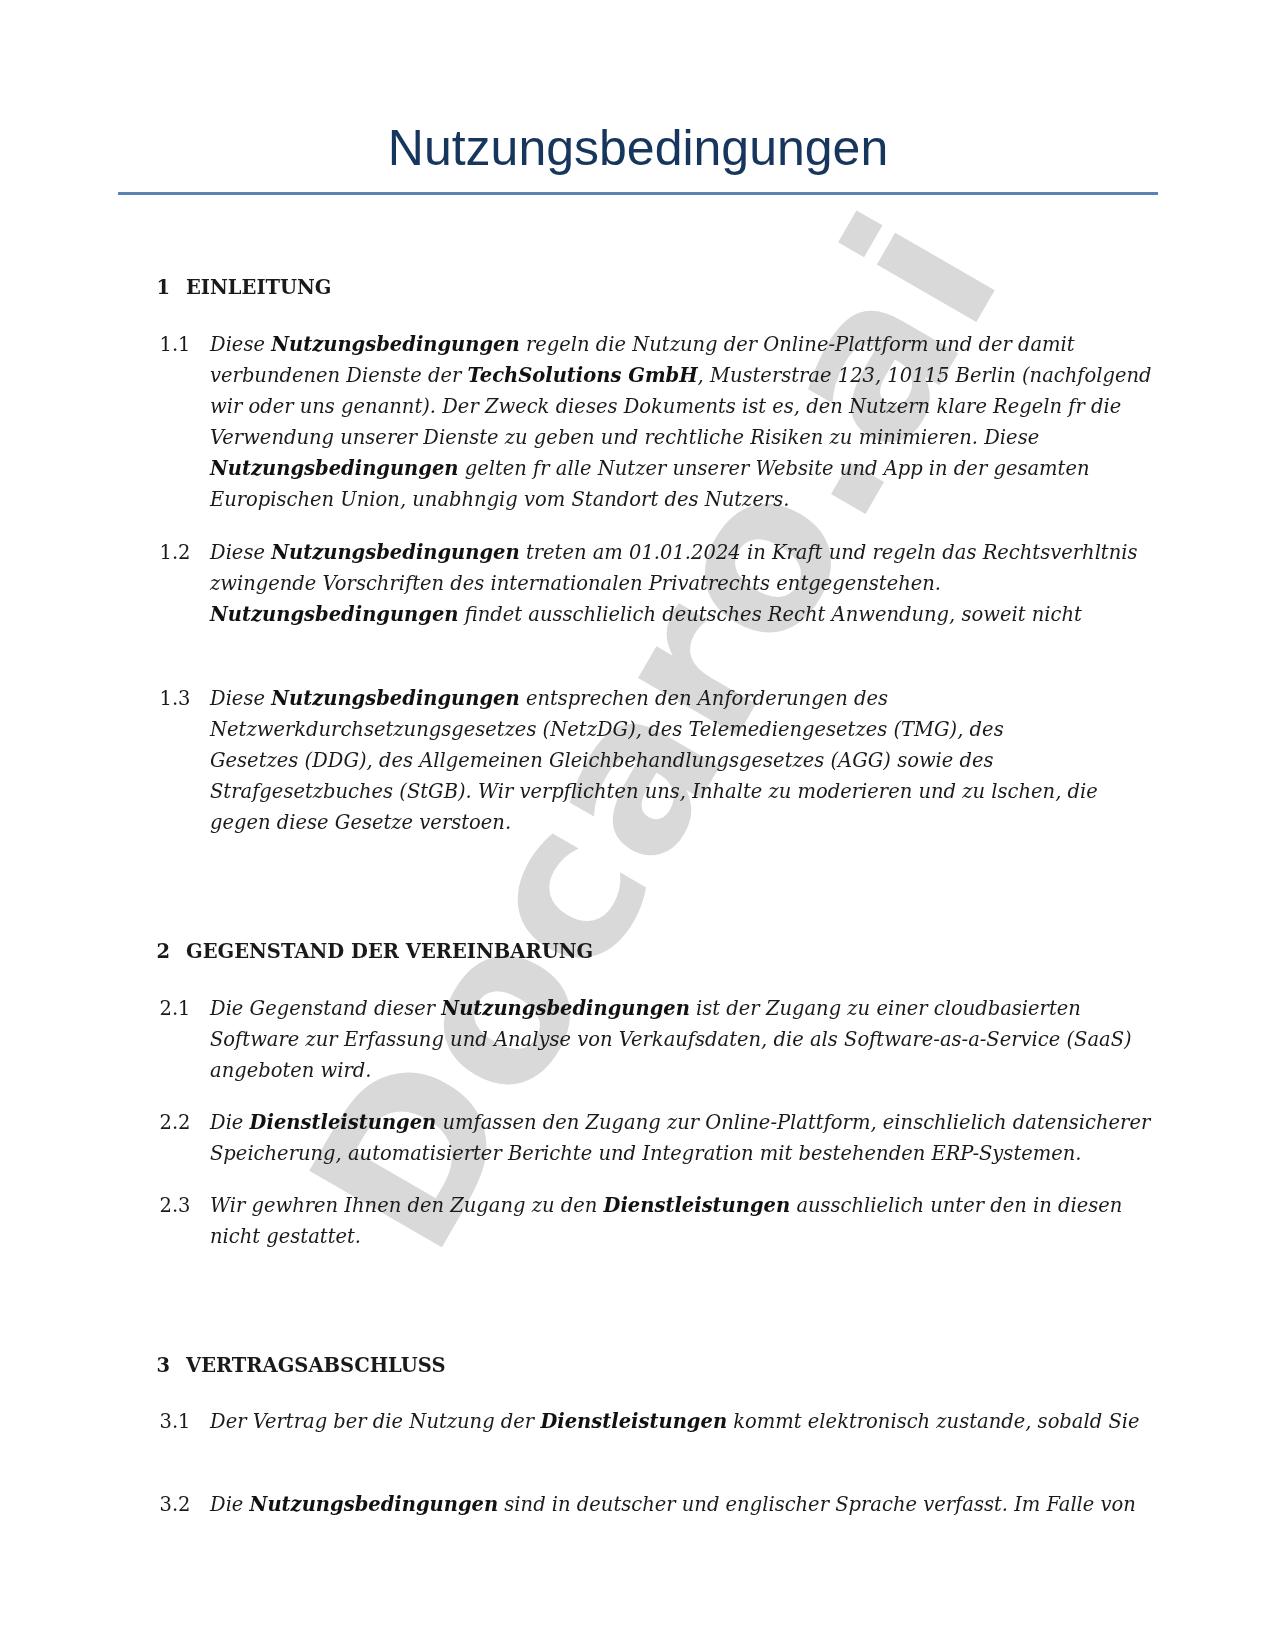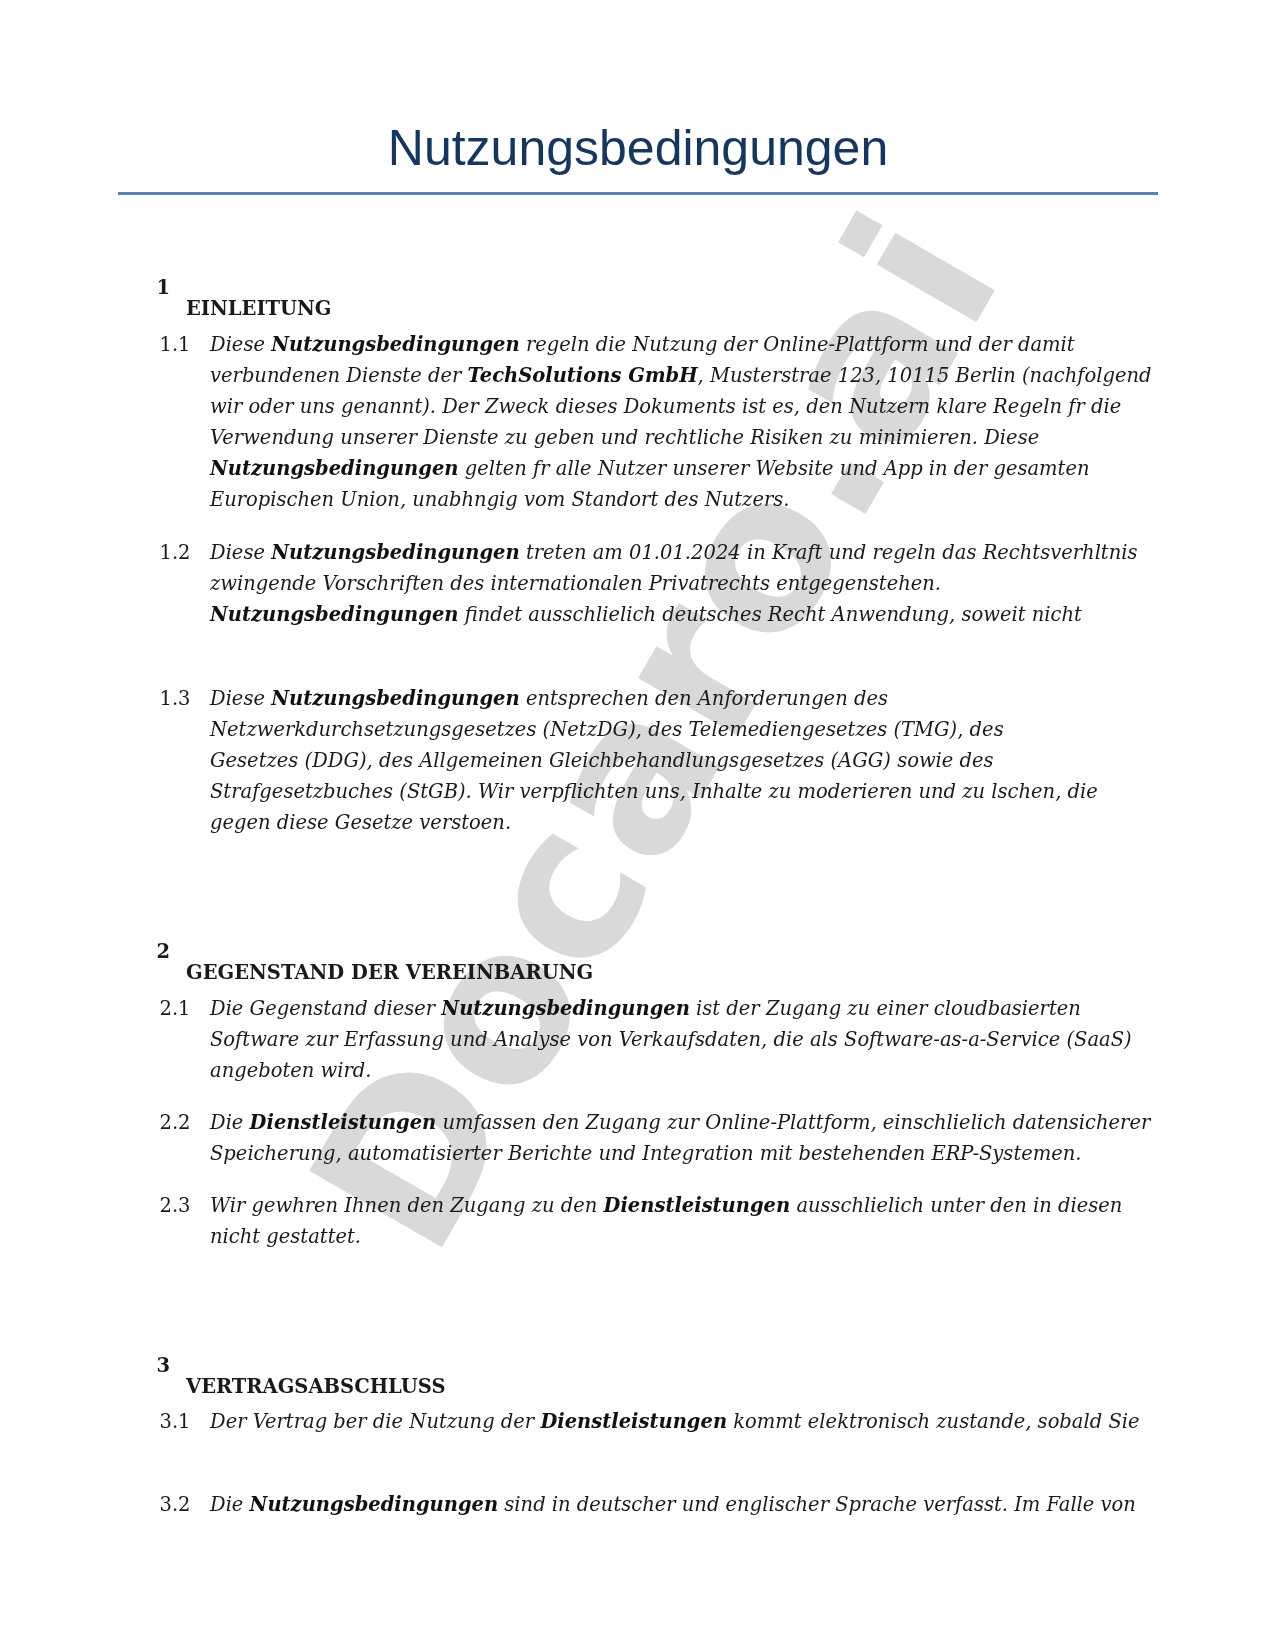--- a/index.html
+++ b/index.html
@@ -22,21 +22,21 @@
     transform: rotate(-60deg); transform-origin: center center;
     white-space: nowrap; width: 1000px; text-align: center; line-height: 230px;
     z-index: 0; user-select: none;
   }
   .content { position: absolute; left: 0; top: 0; width: 1275px; z-index: 1; }
   .doc { font-family: "DejaVu Serif", serif; font-size: 19.5px; color: #1a1a1a; }
   .heading {
     position: absolute; font-weight: bold; font-size: 19.5px; line-height: 24px;
   }
   .heading .num { position: absolute; left: 0; width: 30px; text-align: right; }
-  .heading .txt { position: absolute; left: 46px; white-space: nowrap; margin-top: 21px; }
+  .heading .txt { position: absolute; left: 46px; white-space: nowrap; }
   .clause { position: absolute; line-height: 31px; }
   .clause .num { position: absolute; left: 0; width: 40px; text-align: center; }
   .clause .body { position: absolute; left: 55px; width: 920px; }
   .clause .line { display: block; white-space: nowrap; height: 31px; font-style: italic; }
   b { font-weight: bold; color: #111; }
 </style>
 </head>
 <body>
 
 <div class="page">

